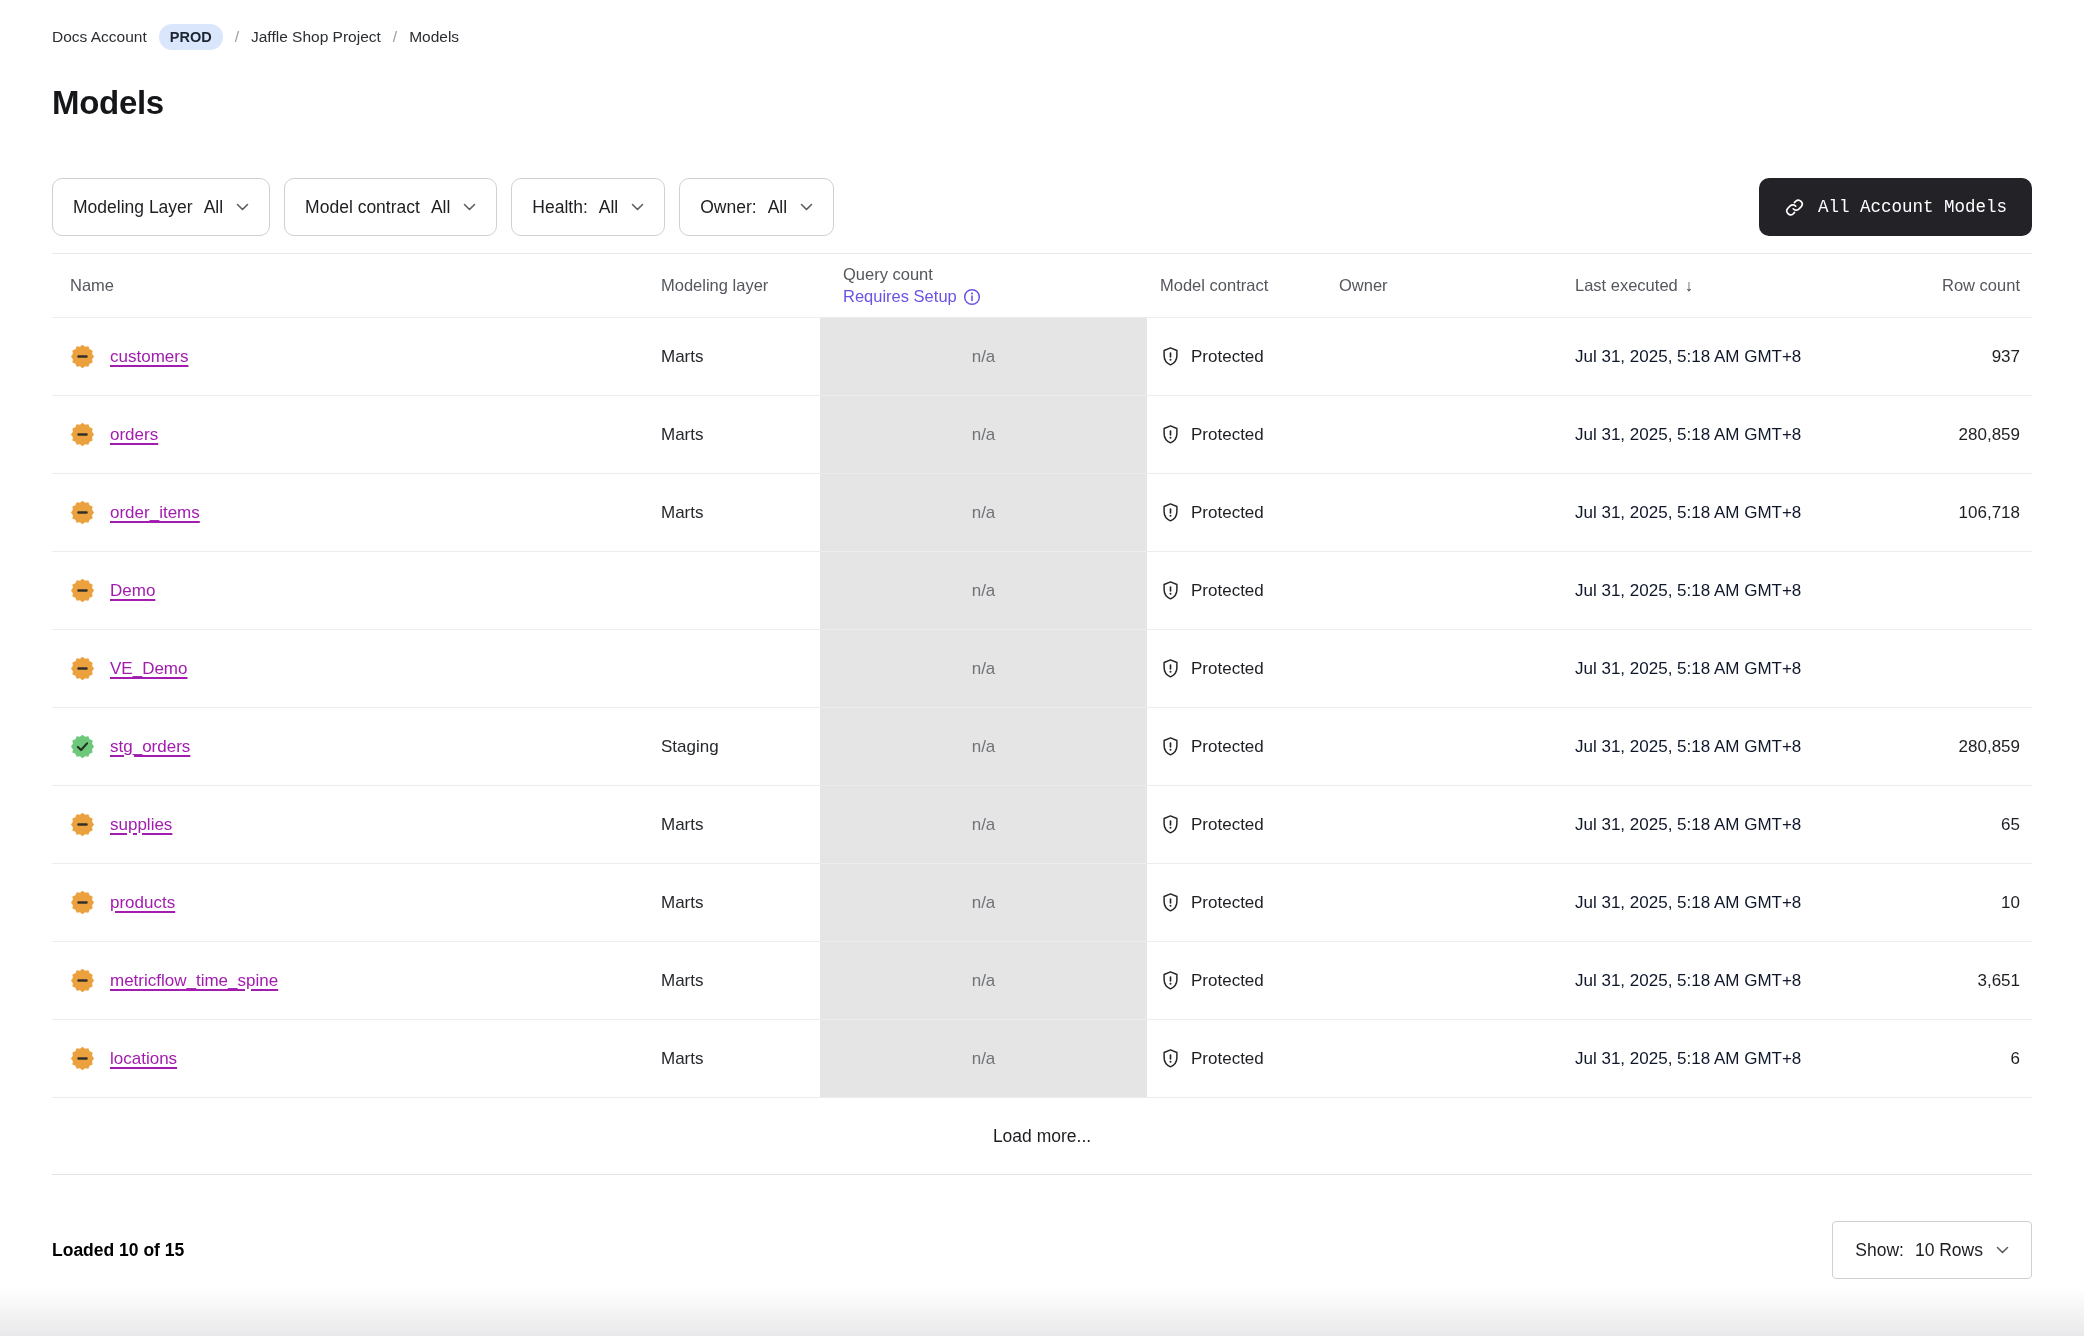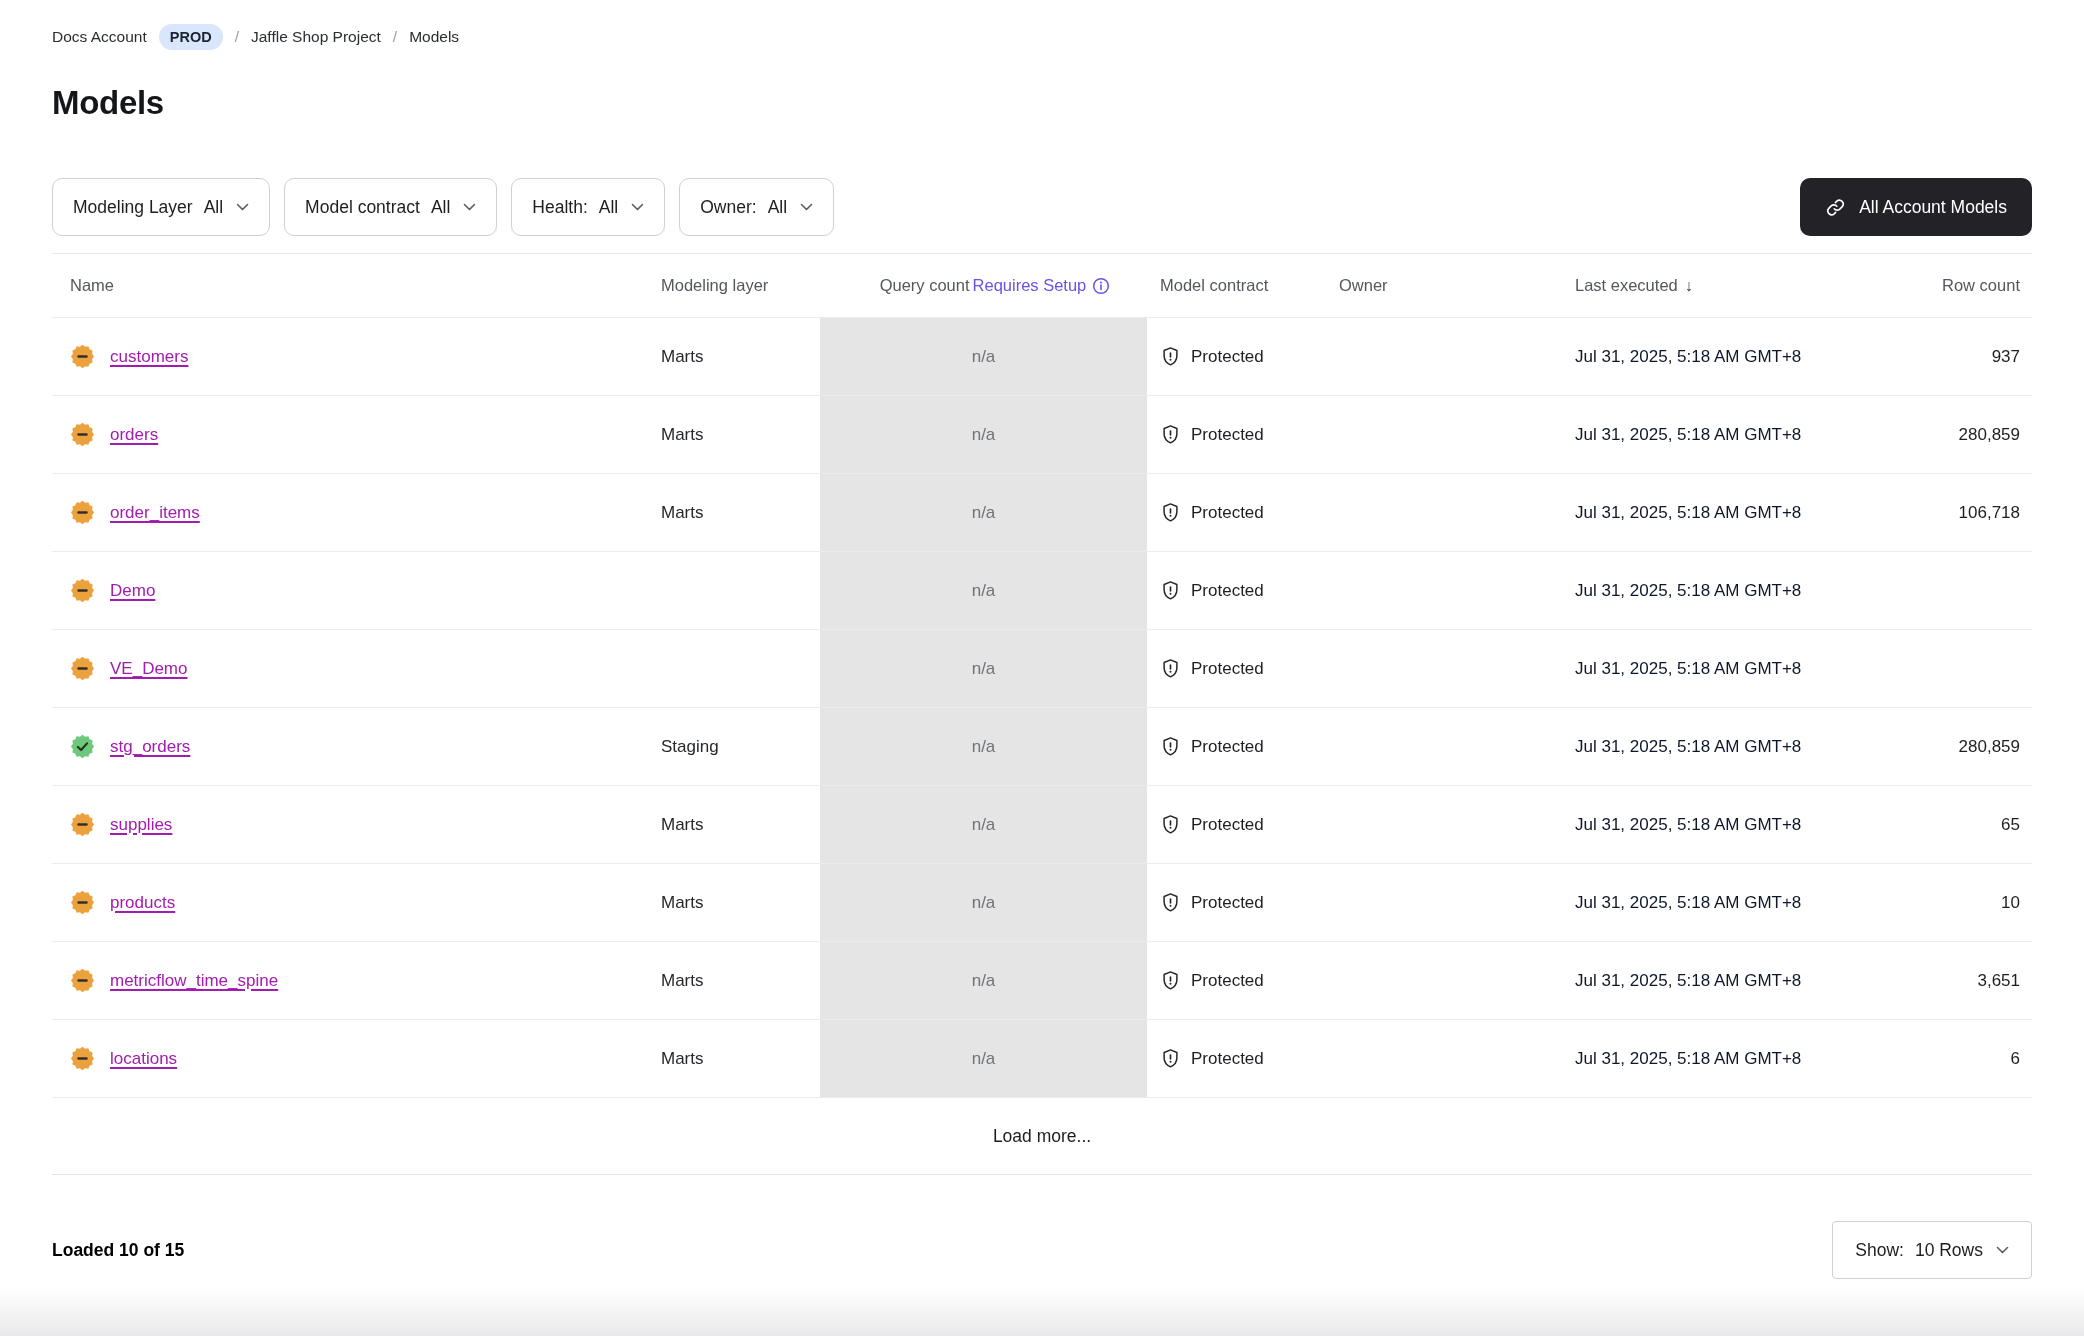--- a/index.html
+++ b/index.html
@@ -22,29 +22,29 @@
   .filter-bar { margin-top:56px; display:flex; align-items:center; gap:14px; }
   .filter-btn { height:58px; background:#fff; border:1px solid #cfd0d5; border-radius:10px;
     display:flex; align-items:center; gap:11px; padding:0 20px; font-size:17.5px;
     color:#1c1e21; cursor:pointer; }
   .filter-btn .flabel { font-weight:400; }
   .filter-btn .fvalue { font-weight:400; }
   .chev { display:inline-flex; margin-left:2px; color:#5f6artifact268; }
   .chev svg { display:block; }
   .dark-btn { margin-left:auto; height:58px; background:#232327; color:#fff; border:none;
     border-radius:10px; display:flex; align-items:center; gap:13px; padding:0 25px;
-    font-size:17.5px; font-weight:500; font-family:Liberation Sans, sans-serif; cursor:pointer; }
+    font-size:17.5px; font-weight:500; font-family:Liberation Mono, monospace; cursor:pointer; }
 
   
   .table { margin-top:17px; border-top:1px solid #e9e9eb; }
   .grid { display:grid; grid-template-columns:609px 159px 327px 192px 236px 300px 1fr; }
   .thead { height:63px; align-items:center; color:#54575d; font-size:16.5px; }
   .th { display:flex; align-items:center; }
   .th-name { padding-left:18px; }
-  .th-query { flex-direction:row; align-items:flex-start; justify-content:center; padding-left:23px; gap:3px; }
+  .th-query { flex-direction:column; align-items:flex-start; justify-content:center; padding-left:23px; gap:3px; }
   .th-contract { padding-left:13px; }
   .th-count { justify-content:flex-end; padding-right:12px; }
   .setup-link { color:#6B51E4; font-weight:500; display:flex; align-items:center; gap:6px; cursor:pointer; }
   .sort-arrow { margin-left:7px; font-size:16px; color:#3c3f44; }
 
   .row { height:78px; align-items:center; border-top:1px solid #ececee; font-size:17px; }
   .cell { display:flex; align-items:center; height:100%; }
   .cell-name { padding-left:18px; gap:15px; }
   .model-link { color:#a21caf; text-decoration:underline; text-underline-offset:3px;
     text-decoration-thickness:1.5px; cursor:pointer; font-weight:400; }

